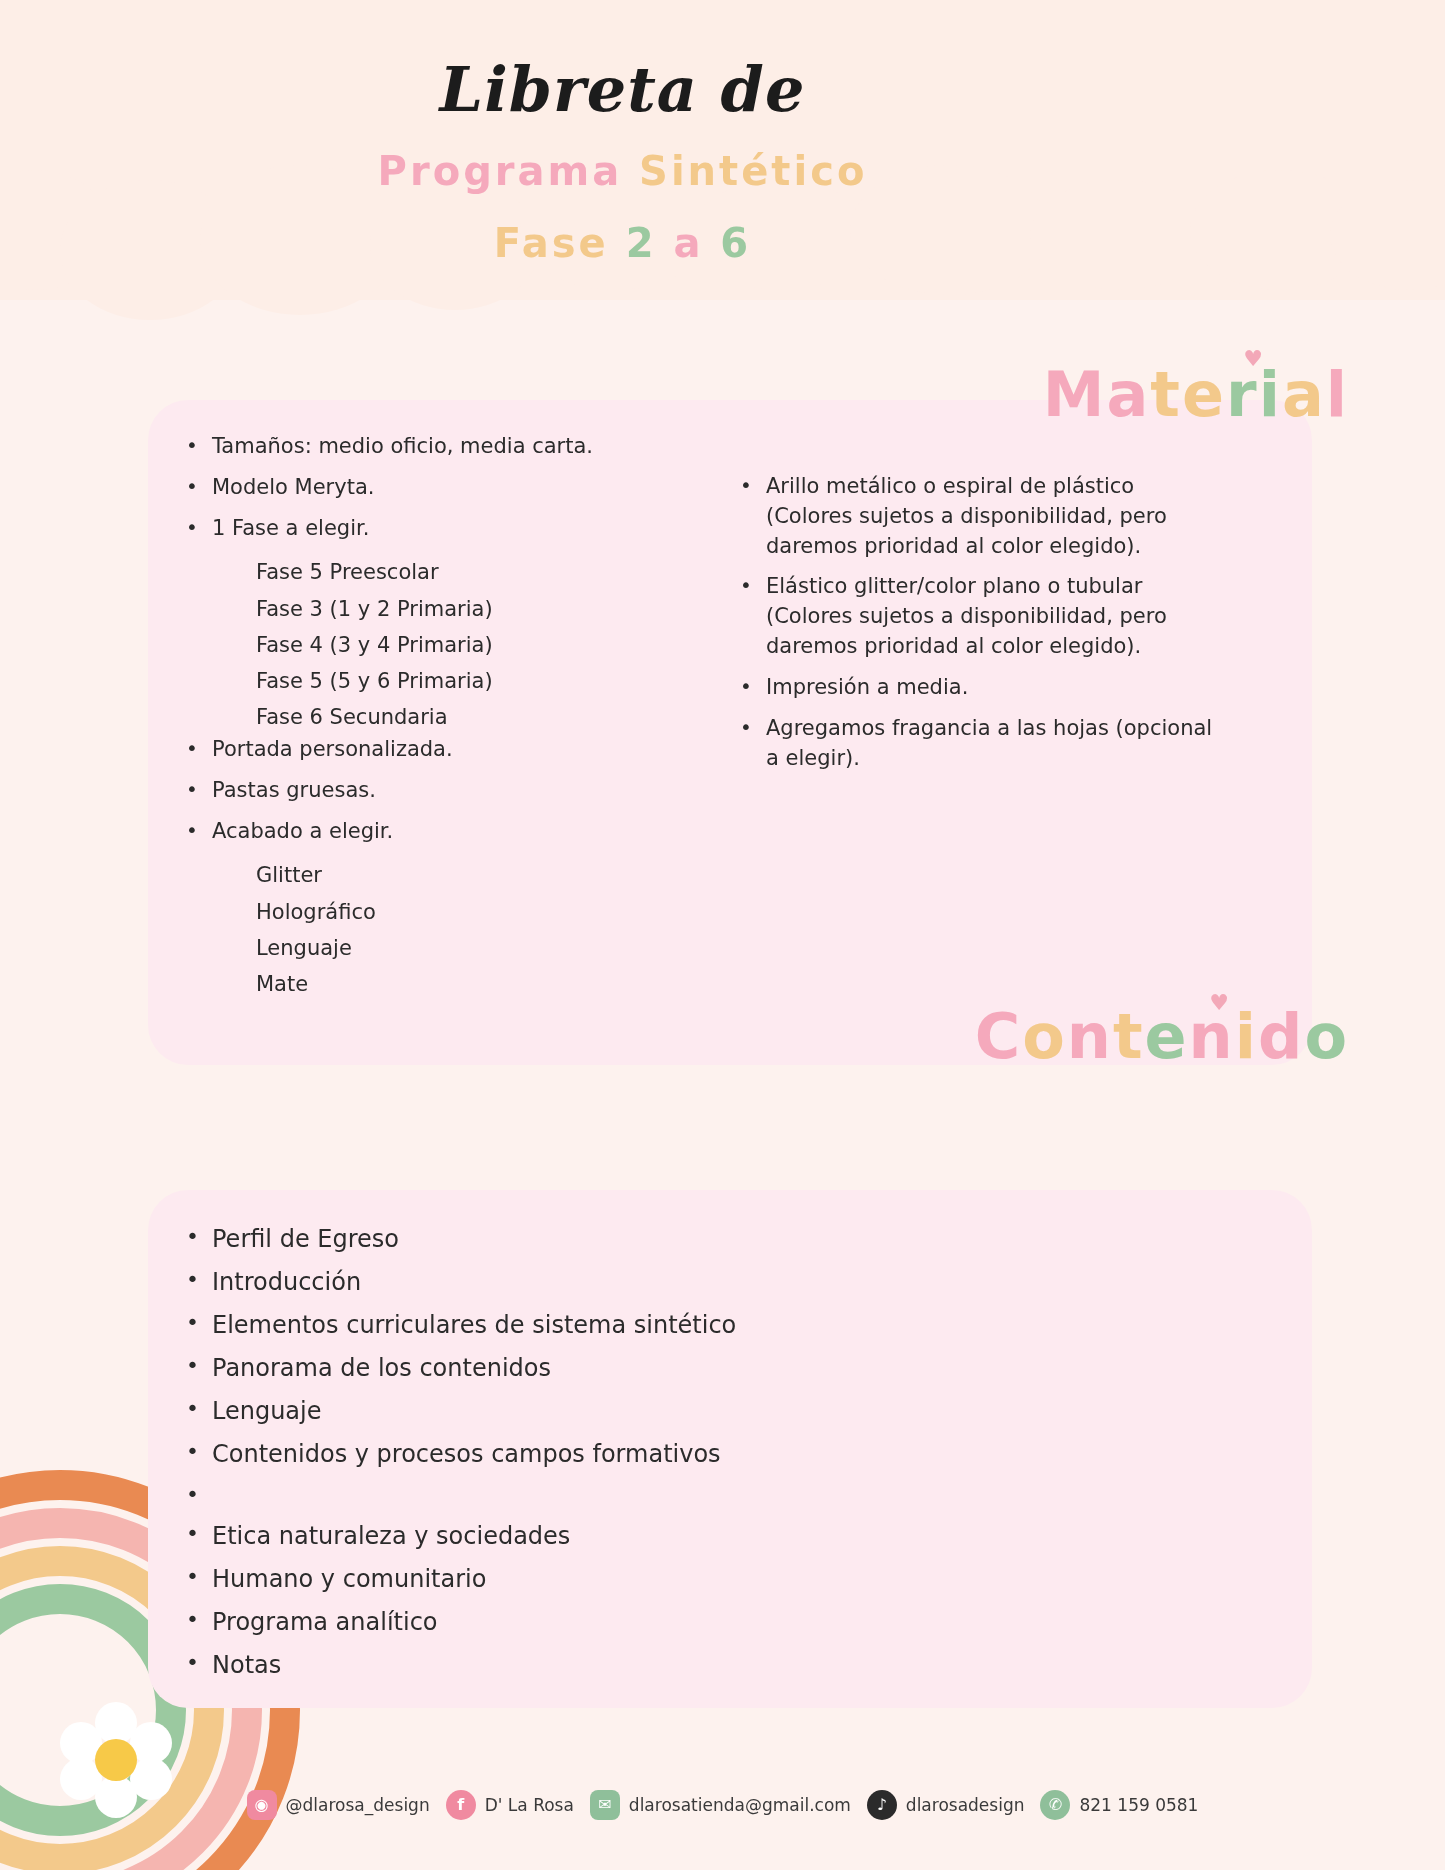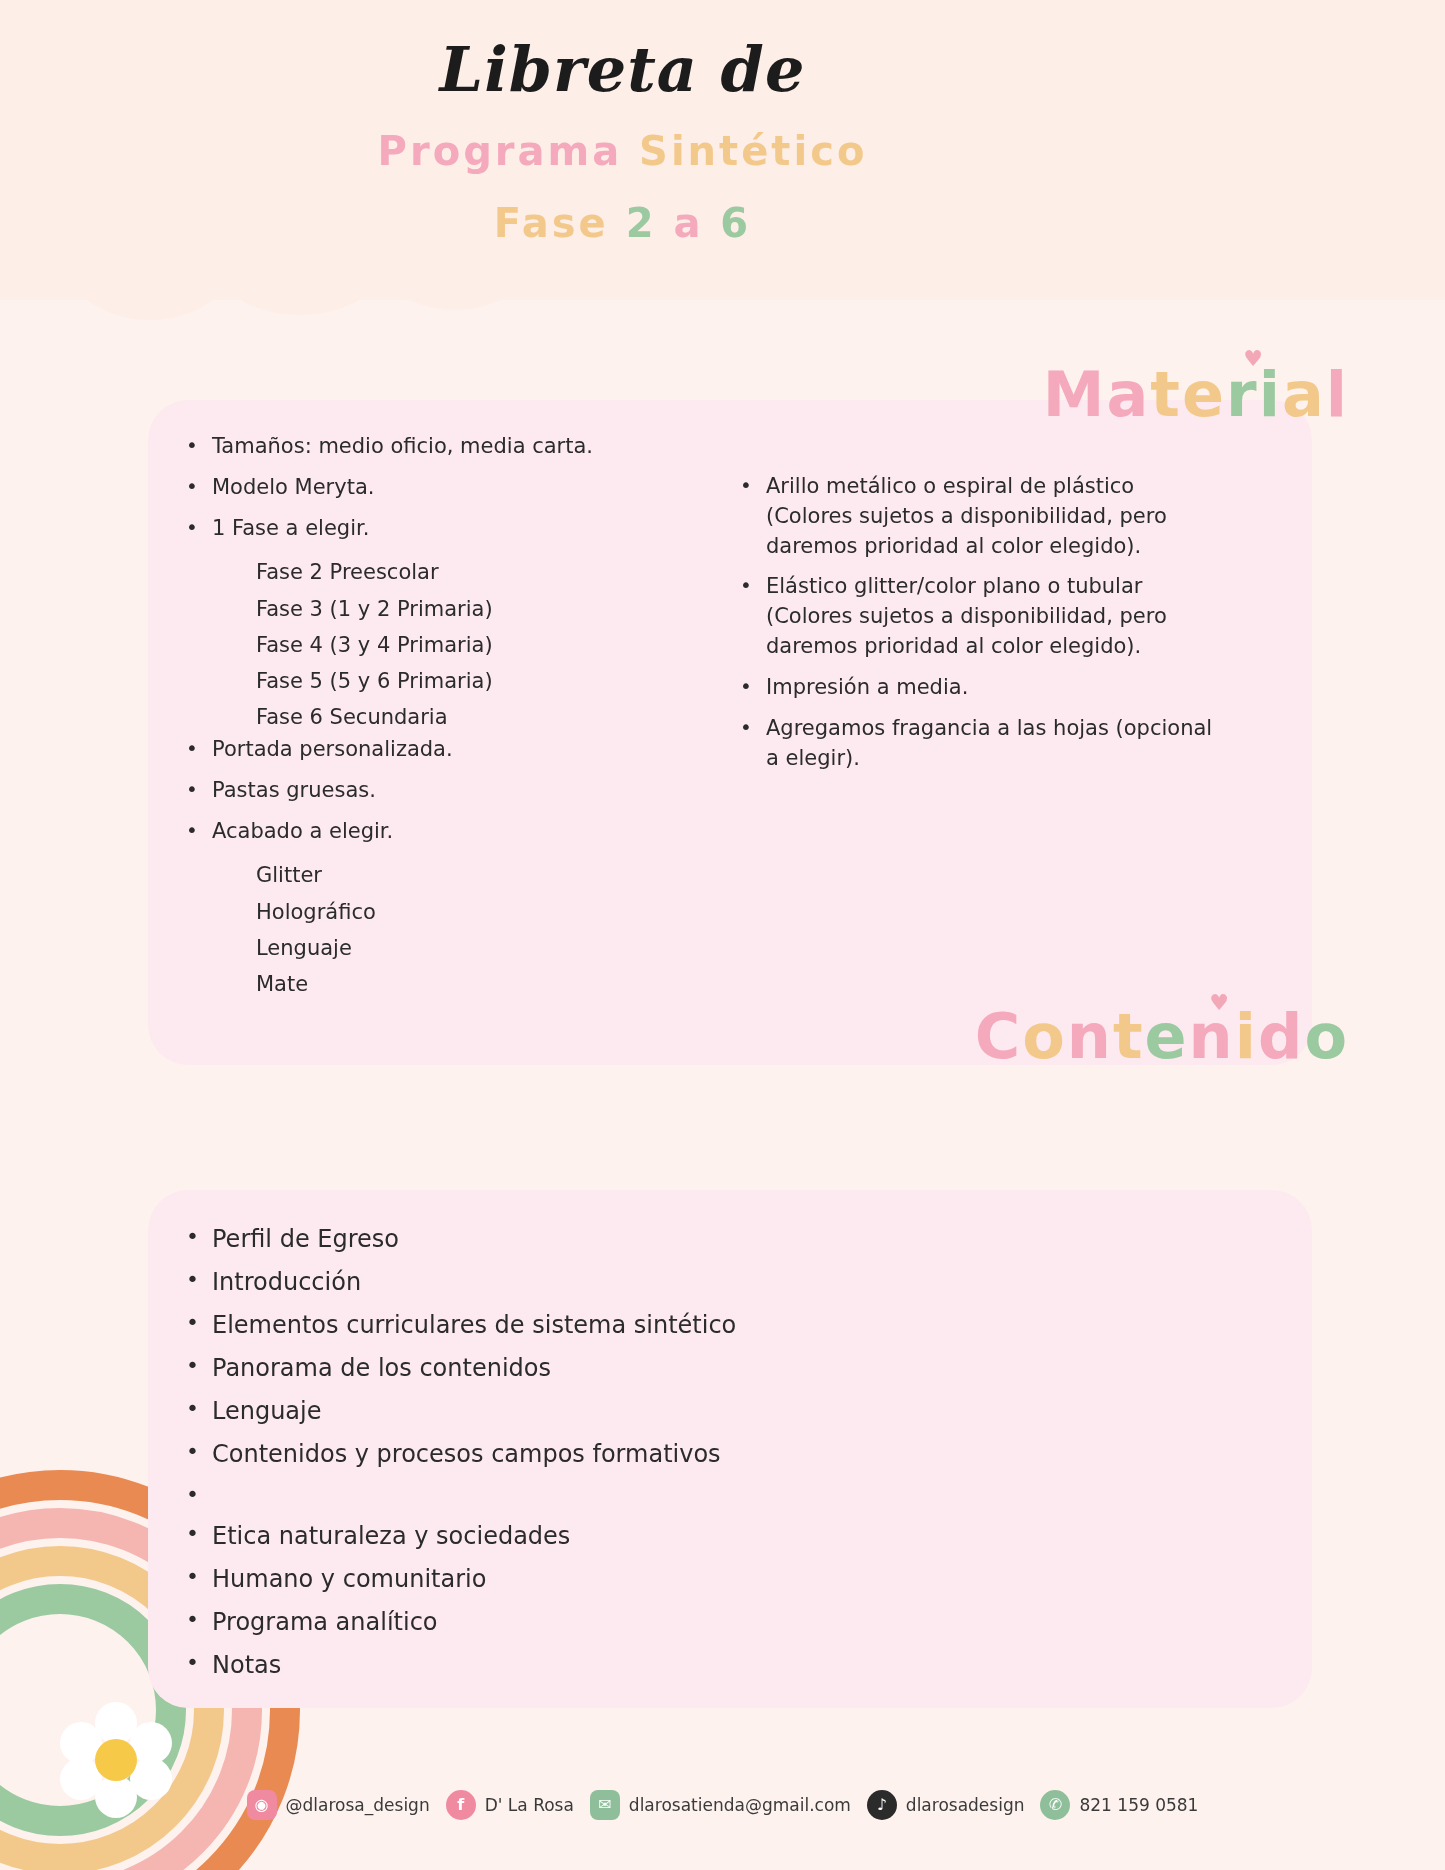--- a/index.html
+++ b/index.html
@@ -40,21 +40,21 @@
     position: absolute;
     top: 232px; left: 0;
     width: 1445px; height: 120px;
     background: #fdf2ee;
     z-index: 0;
   }
 
   
   .title-wrap {
     position: absolute;
-    top: 36px;
+    top: 56px;
     left: 0;
     width: 1245px;
     text-align: center;
     z-index: 5;
   }
   .title-script {
     font-family: "DejaVu Serif", serif;
     font-style: italic;
     font-weight: bold;
     font-size: 62px;
@@ -252,21 +252,21 @@
         <span class="txt">Tamaños: medio oficio, media carta.</span>
       </div>
       <div class="li">
         <span class="dot">•</span>
         <span class="txt">Modelo Meryta.</span>
       </div>
       <div class="li">
         <span class="dot">•</span>
         <span class="txt">1 Fase a elegir.</span>
       </div>
-      <div class="sub">Fase 2 Preescolar</div>
+      <div class="sub">Fase 5 Preescolar</div>
       <div class="sub">Fase 3 (1 y 2 Primaria)</div>
       <div class="sub">Fase 4 (3 y 4 Primaria)</div>
       <div class="sub">Fase 5 (5 y 6 Primaria)</div>
       <div class="sub">Fase 6 Secundaria</div>
       <div class="li">
         <span class="dot">•</span>
         <span class="txt">Portada personalizada.</span>
       </div>
       <div class="li">
         <span class="dot">•</span>

